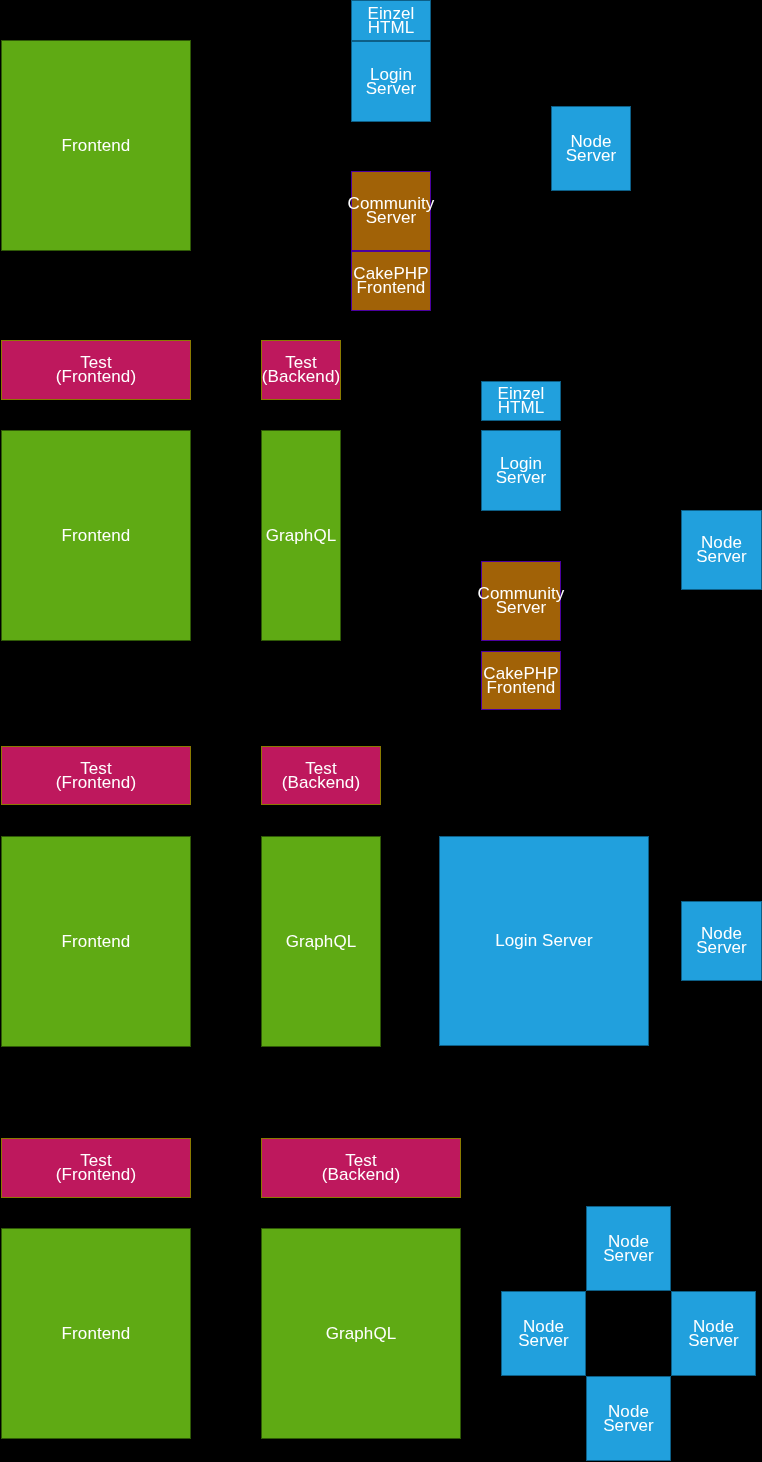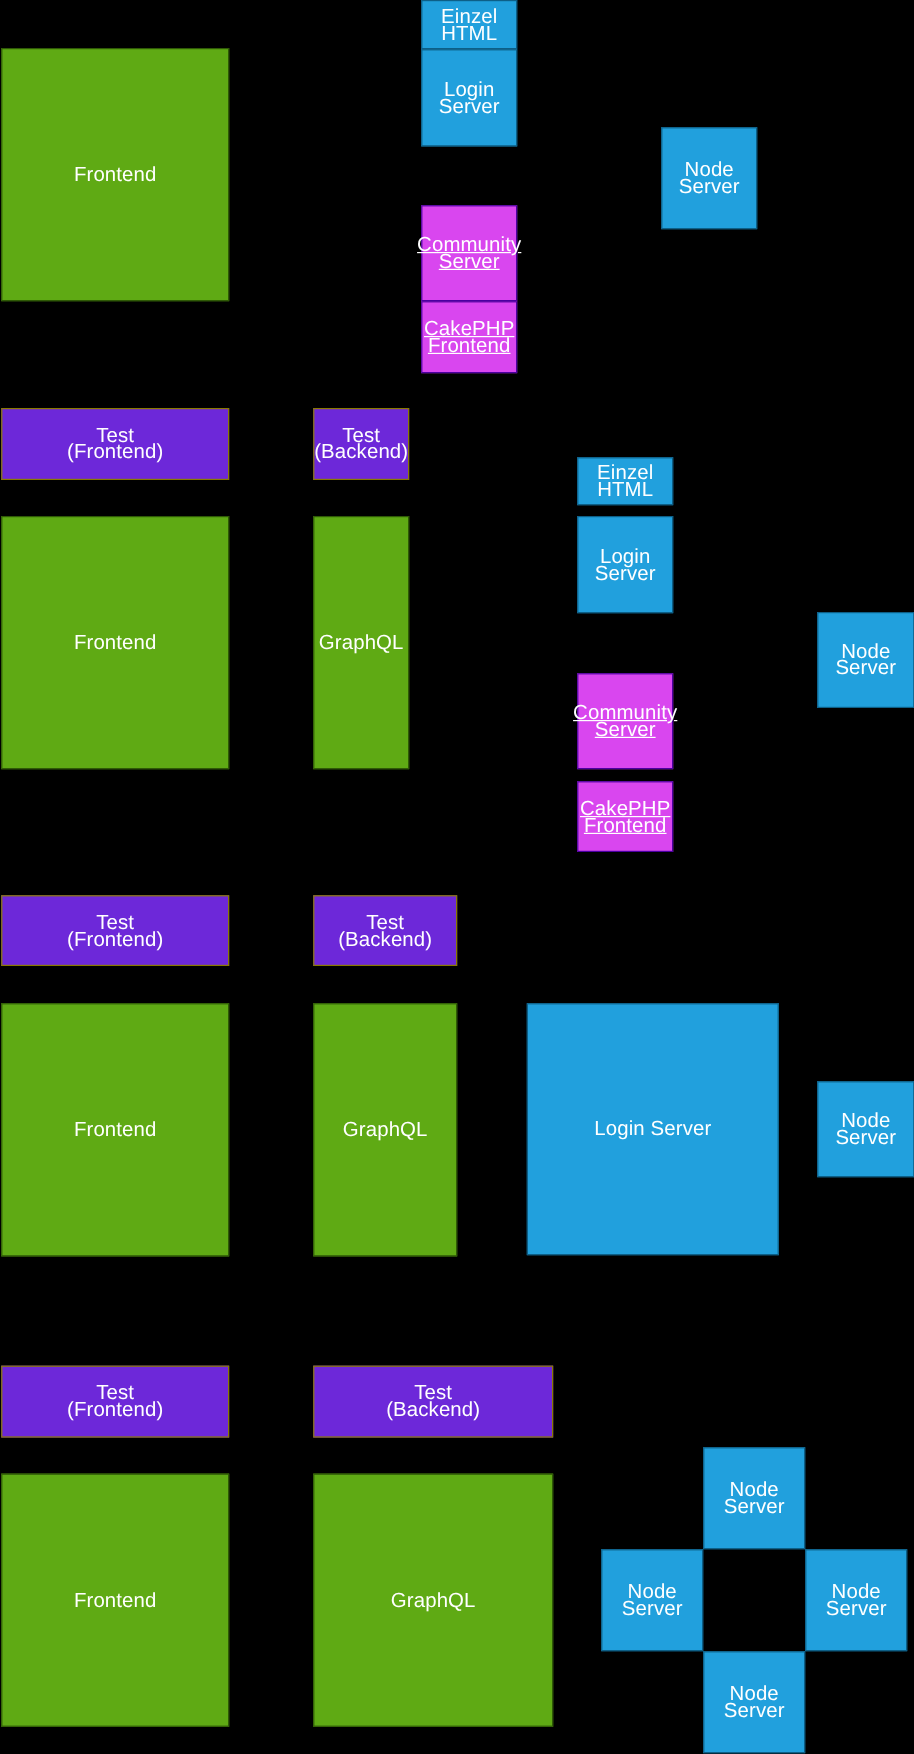--- a/index.html
+++ b/index.html
@@ -26,22 +26,22 @@
     text-align: center;
     color: #ffffff;
     font-size: 17px;
     line-height: 14px;
     letter-spacing: 0.1px;
     border: 1px solid rgba(0,0,0,0.55);
     white-space: pre-line;
   }
   .node.green  { background: #5faa14; border-color: #2f5a06; }
   .node.blue   { background: #21a0dd; border-color: #0d5f87; }
-  .node.purple { background: #d946ef; border-color: #4b00a0; text-decoration: underline; }
-  .node.yellow { background: #6d28d9; border-color: #8a7a00; }
+  .node.purple { background: #a16207; border-color: #4b00a0; }
+  .node.yellow { background: #be185d; border-color: #8a7a00; }
   .node-label {
     pointer-events: none;
     display: block;
   }
 </style>
 </head>
 <body>
 
 <div id="canvas" style="width: 762px; height: 1462px; background: rgb(0, 0, 0);">
     <div style="position: absolute; left: 0px; top: 0px; width: 100%; height: 100%;">

